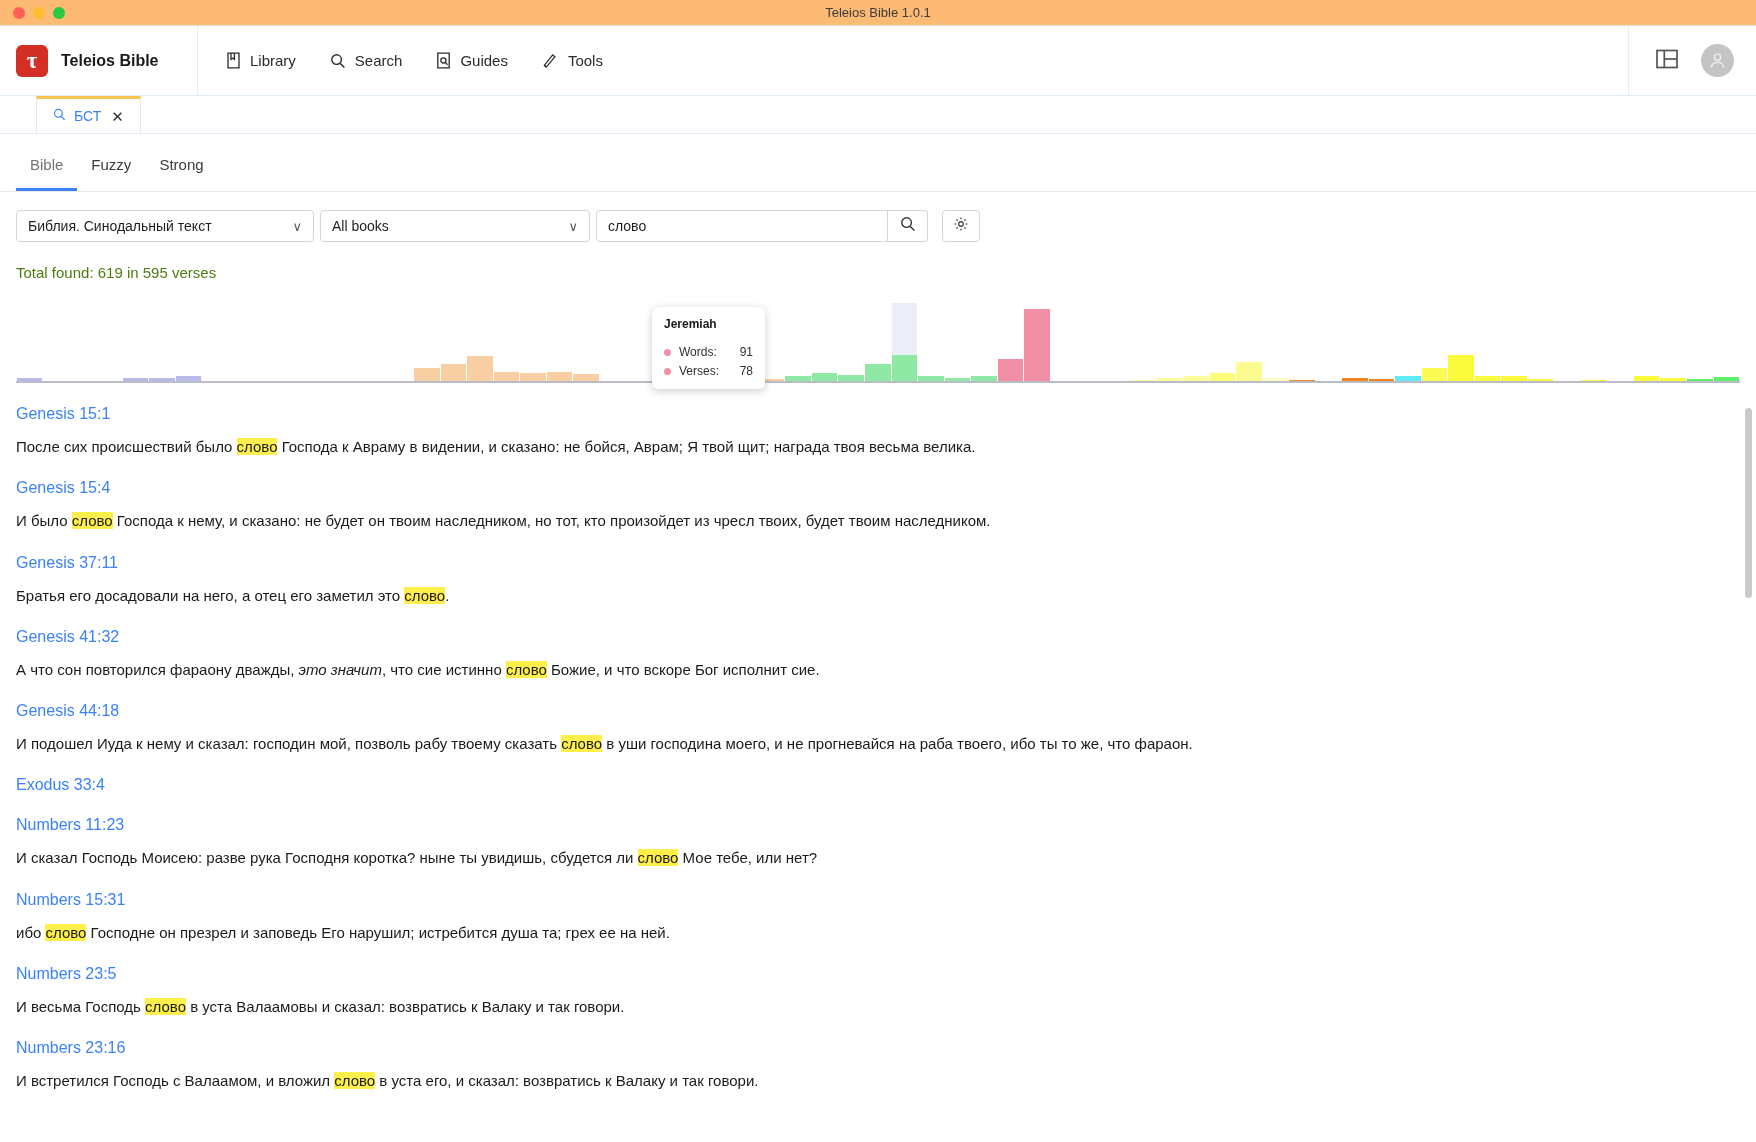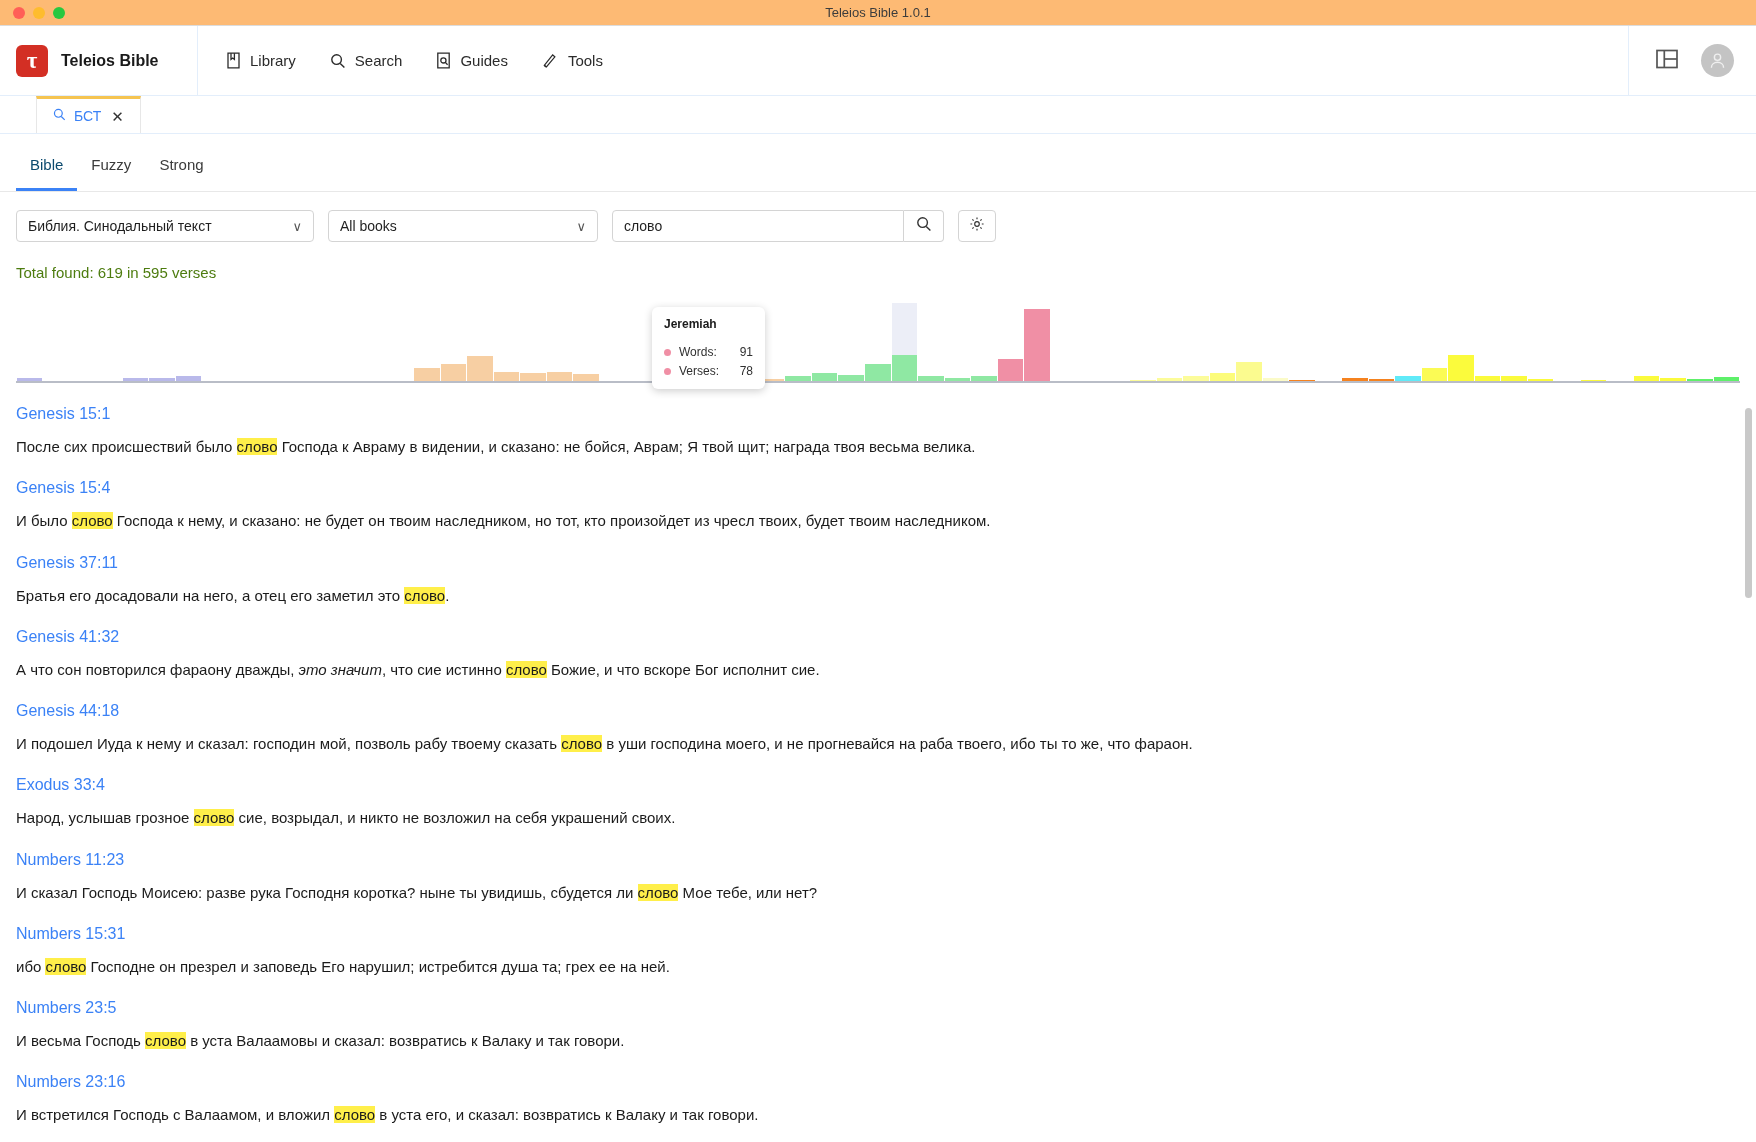--- a/index.html
+++ b/index.html
@@ -83,25 +83,25 @@
 
   
   .subtabs {
     display: flex; gap: 0; padding: 22px 16px 0 16px;
     border-bottom: 1px solid #e8e8e8; height: 58px;
   }
   .subtab {
     font-size: 15px; color: #3b3b3b; padding: 0 14px 11px 14px;
     cursor: pointer; border-bottom: 3px solid transparent;
   }
-  .subtab.active { color: #0c4a6e; border-bottom-color: #3b82f6; }
+  .subtab.active { color: #737373; border-bottom-color: #3b82f6; }
 
   
   .searchrow {
-    display: flex; align-items: center; gap: 14px;
+    display: flex; align-items: center; gap: 6px;
     padding: 18px 16px 0 16px;
   }
   .sel {
     height: 32px; border: 1px solid #d4d4d4; border-radius: 4px;
     background: #fff; display: flex; align-items: center;
     padding: 0 11px; font-size: 14px; color: #1f1f1f; cursor: pointer;
   }
   .sel.w1 { width: 298px; }
   .sel.w2 { width: 270px; }
   .sel .chev { margin-left: auto; color: #555; font-size: 13px; }
@@ -397,21 +397,20 @@
     <div class="vtext"><span>После сих происшествий было </span><span class="hx">слово</span><span> Господа к Авраму в видении, и сказано: не бойся, Аврам; Я твой щит; награда твоя весьма велика.</span></div>
     <div class="ref">Genesis 15:4</div>
     <div class="vtext"><span>И было </span><span class="hx">слово</span><span> Господа к нему, и сказано: не будет он твоим наследником, но тот, кто произойдет из чресл твоих, будет твоим наследником.</span></div>
     <div class="ref">Genesis 37:11</div>
     <div class="vtext"><span>Братья его досадовали на него, а отец его заметил это </span><span class="hx">слово</span><span>.</span></div>
     <div class="ref">Genesis 41:32</div>
     <div class="vtext"><span>А что сон повторился фараону дважды, </span><span class="it">это значит</span><span>, что сие истинно </span><span class="hx">слово</span><span> Божие, и что вскоре Бог исполнит сие.</span></div>
     <div class="ref">Genesis 44:18</div>
     <div class="vtext"><span>И подошел Иуда к нему и сказал: господин мой, позволь рабу твоему сказать </span><span class="hx">слово</span><span> в уши господина моего, и не прогневайся на раба твоего, ибо ты то же, что фараон.</span></div>
     <div class="ref">Exodus 33:4</div>
-    <div class="vtext"><span>Народ, услышав грозное </span><span class="hx">слово</span><span> сие, возрыдал, и никто не возложил на себя украшений своих.</span></div>
     <div class="ref">Numbers 11:23</div>
     <div class="vtext"><span>И сказал Господь Моисею: разве рука Господня коротка? ныне ты увидишь, сбудется ли </span><span class="hx">слово</span><span> Мое тебе, или нет?</span></div>
     <div class="ref">Numbers 15:31</div>
     <div class="vtext"><span>ибо </span><span class="hx">слово</span><span> Господне он презрел и заповедь Его нарушил; истребится душа та; грех ее на ней.</span></div>
     <div class="ref">Numbers 23:5</div>
     <div class="vtext"><span>И весьма Господь </span><span class="hx">слово</span><span> в уста Валаамовы и сказал: возвратись к Валаку и так говори.</span></div>
     <div class="ref">Numbers 23:16</div>
     <div class="vtext"><span>И встретился Господь с Валаамом, и вложил </span><span class="hx">слово</span><span> в уста его, и сказал: возвратись к Валаку и так говори.</span></div>
   </div>
 <div class="vscroll"></div>

